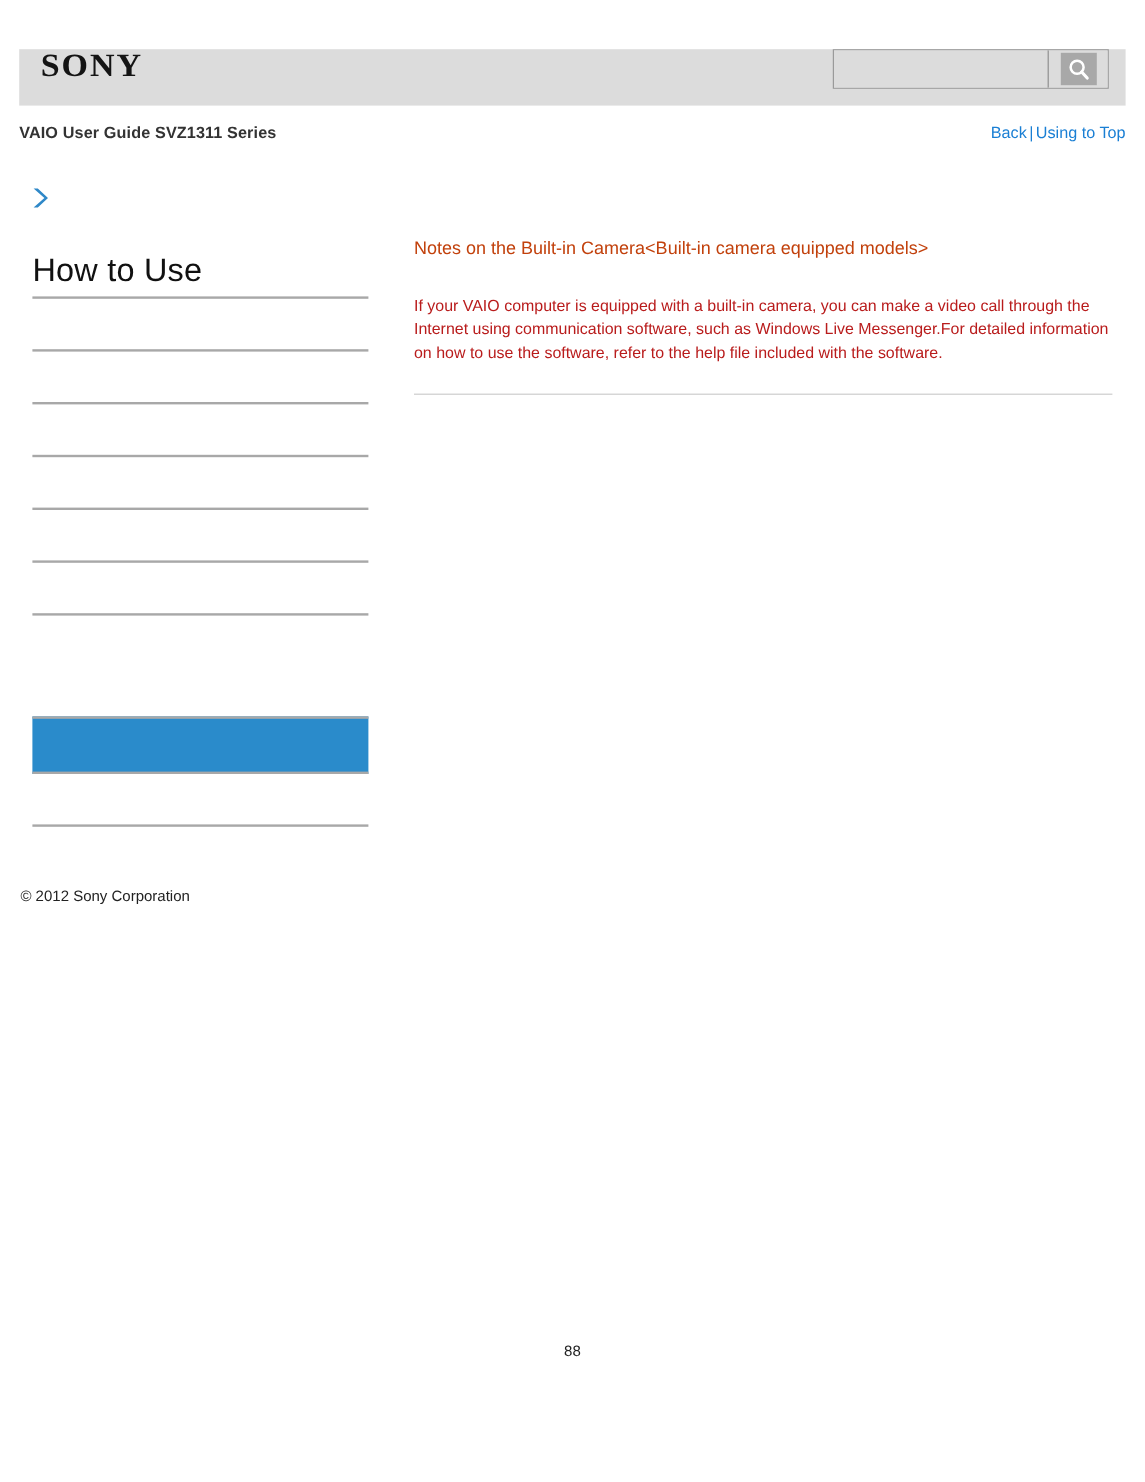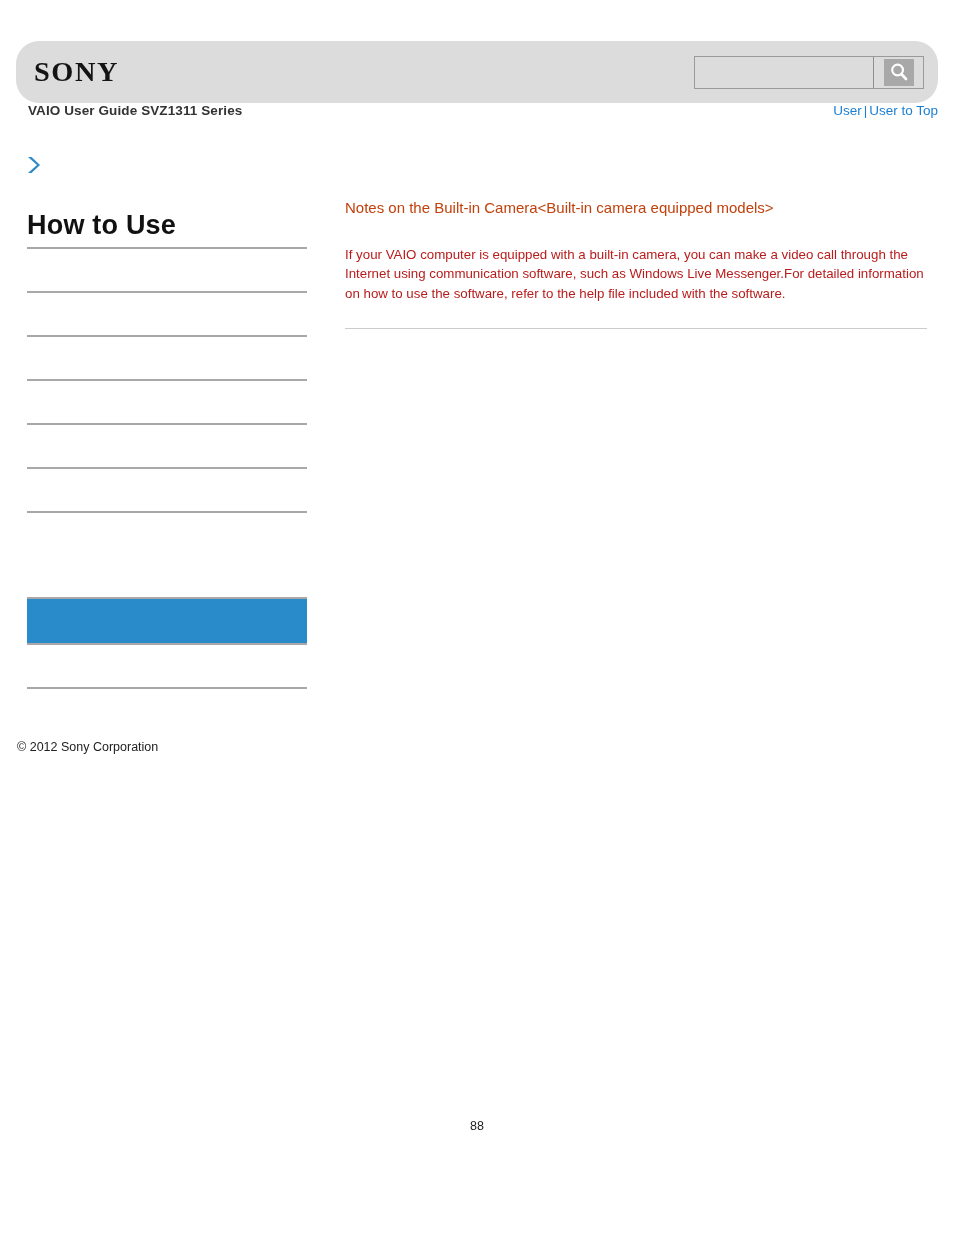--- a/index.html
+++ b/index.html
@@ -16,28 +16,26 @@
     color: #1a1a1a;
     -webkit-font-smoothing: antialiased;
   }
 
   
   .header-bar {
     position: absolute;
     left: 16px;
     top: 41px;
     width: 922px;
-    height: 62px;
-    background: #dcdcdc;
-    display: flex;
-    align-items: center;
+    height: 47px;
+    background: #dcdcdc;
+    display: flex;
     justify-content: space-between;
     box-sizing: border-box;
     padding: 0 14px 0 18px;
-    border-radius: 23px;
   }
   .sony-logo {
     font-family: "Liberation Serif", serif;
     font-weight: bold;
     font-size: 27px;
     letter-spacing: 1.5px;
     color: #141414;
     line-height: 1;
     transform: scaleX(1.05);
     transform-origin: left center;
@@ -90,21 +88,20 @@
     height: 22px;
     display: flex;
     align-items: center;
     justify-content: space-between;
   }
   .crumb-title {
     font-size: 13.5px;
     color: #333333;
     font-weight: bold;
     letter-spacing: 0.1px;
-    margin-left: 12px;
   }
   .crumb-links {
     font-size: 13.5px;
     color: #2a7fd4;
     white-space: nowrap;
   }
   .crumb-links a {
     color: #1a7fd4;
     text-decoration: none;
   }
@@ -122,21 +119,21 @@
   }
   .chevron-icon {
     display: block;
     margin-left: 9px;
     margin-bottom: 36px;
     width: 18px;
     height: 20px;
   }
   .sidebar-title {
     font-size: 27px;
-    font-weight: bold;
+    font-weight: normal;
     color: #111111;
     margin: 0 0 0 11px;
     padding: 0 0 6px 0;
     line-height: 1.1;
     letter-spacing: 0.2px;
   }
   .side-list {
     list-style: none;
     margin: 0;
     padding: 0;
@@ -236,21 +233,21 @@
           <line x1="12.4" y1="12" x2="17" y2="17" stroke="#ffffff" stroke-width="2.6" stroke-linecap="round"></line>
         </svg>
       </span>
     </button>
   </div>
 </div>
 
 <div class="crumb-row">
   <div class="crumb-title">VAIO User Guide SVZ1311 Series</div>
   <div class="crumb-links">
-    <a href="#">User</a><span class="crumb-sep">|</span><a href="#">User to Top</a>
+    <a href="#">Back</a><span class="crumb-sep">|</span><a href="#">Using to Top</a>
   </div>
 </div>
 
 <div class="sidebar">
 
   <span class="chevron-icon">
     <svg width="18" height="20" viewBox="0 0 18 20" aria-hidden="true">
       <path d="M3 2 L12 10 L3 18 L6.5 18 L15 10 L6.5 2 Z" fill="#2f88c8"></path>
     </svg>
   </span>

